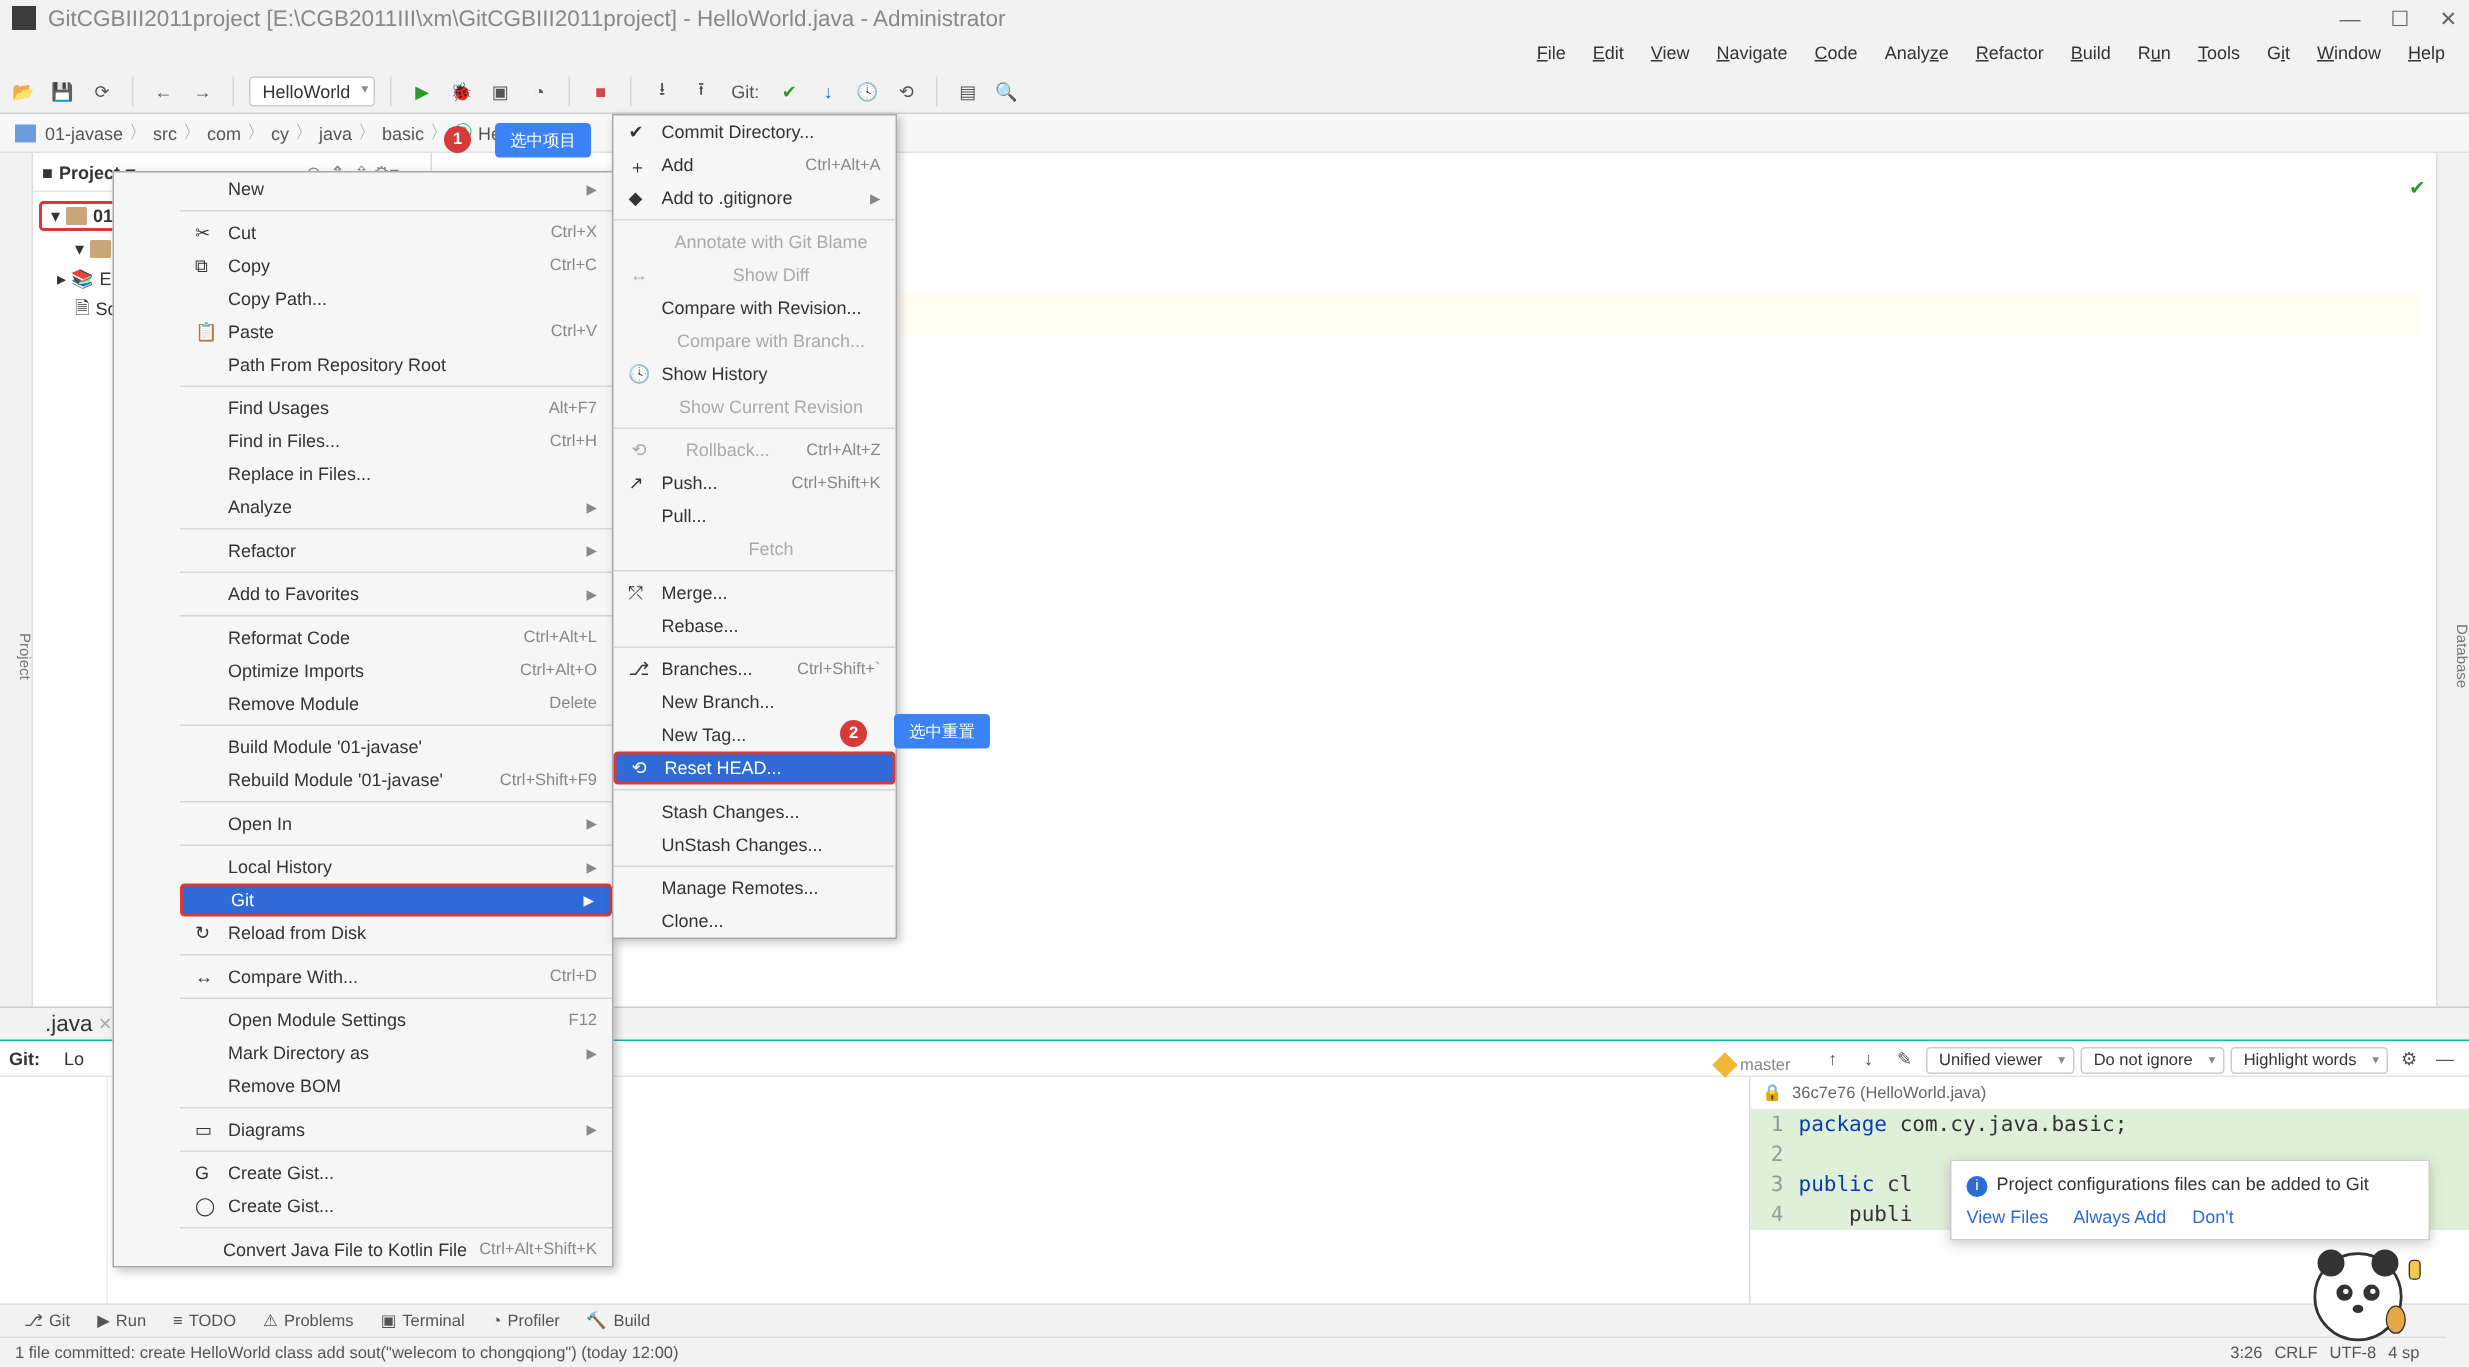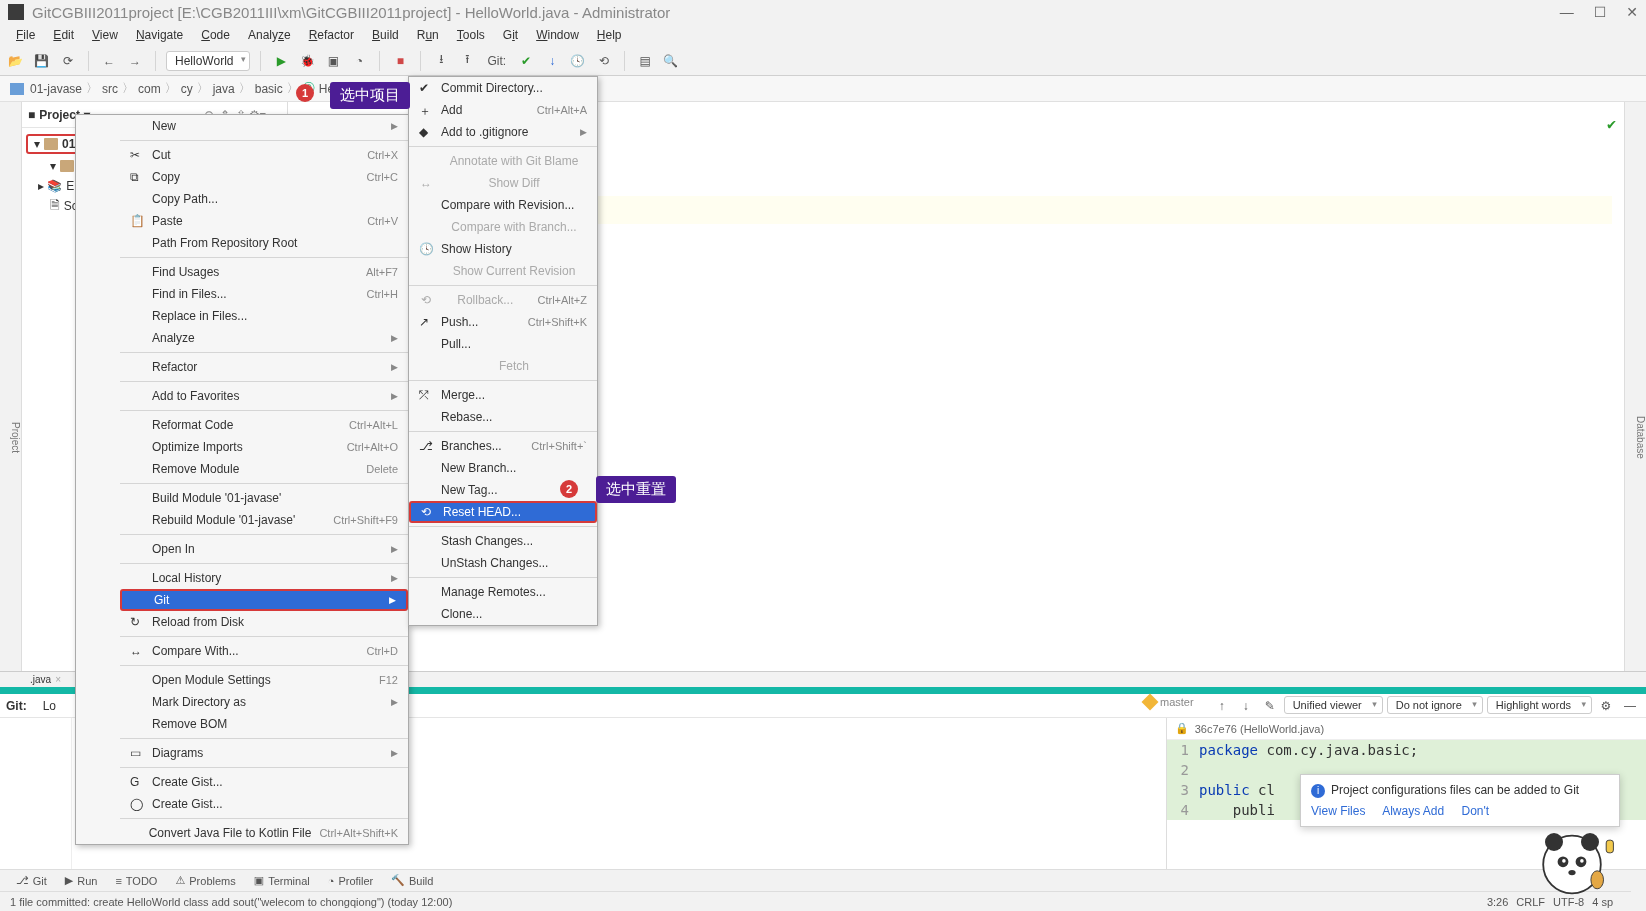--- a/index.html
+++ b/index.html
@@ -1,21 +1,21 @@
 <!DOCTYPE html>
 <html><head>
 <meta charset="utf-8">
 <style>
 * { box-sizing: border-box; margin: 0; padding: 0; }
 body { font-family: "Segoe UI", Arial, sans-serif; font-size: 12px; background: #f2f2f2; color: #333; overflow: hidden; width: 1646px; height: 911px; position: relative; }
 .titlebar { height: 24px; background: #f2f2f2; display: flex; align-items: center; padding: 0 8px; color: #888; }
 .titlebar .logo { width: 16px; height: 16px; background: #3b3b3b; margin-right: 8px; }
 .titlebar .title { flex: 1; font-size: 15px; }
 .titlebar .winbtns { display: flex; gap: 20px; font-size: 14px; color: #666; }
-.menubar { height: 22px; display: flex; align-items: center; padding: 0 8px; gap: 2px; background: #f2f2f2; }
+.menubar { height: 22px; display: flex; align-items: center; padding: 0 8px; gap: 2px; background: #f2f2f2; justify-content: flex-end; }
 .menubar .mitem { padding: 2px 8px; cursor: pointer; }
 .menubar .mitem u { text-decoration: underline; }
 .toolbar { height: 30px; background: #f2f2f2; border-bottom: 1px solid #d0d0d0; display: flex; align-items: center; padding: 0 6px; gap: 6px; }
 .tb-btn { width: 20px; height: 20px; display: inline-flex; align-items: center; justify-content: center; color: #555; font-size: 12px; }
 .tb-sep { width: 1px; height: 20px; background: #d5d5d5; margin: 0 4px; }
 .runconfig { border: 1px solid #ccc; border-radius: 3px; padding: 2px 16px 2px 8px; background: #fff; position: relative; }
 .runconfig::after { content: "▾"; position: absolute; right: 4px; font-size: 9px; color: #888; }
 .nav-crumb { height: 26px; display: flex; align-items: center; padding: 0 10px; background: #f7f7f7; border-bottom: 1px solid #e0e0e0; font-size: 12px; }
 .nav-crumb .crumb { color: #555; }
 .nav-crumb .sep { color: #999; margin: 0 4px; }
@@ -41,26 +41,26 @@
 .ctx-row.dis { color: #aaa; text-align: center; }
 .ctx-sep { height: 1px; background: #d5d5d5; margin: 3px 0; }
 .ctx-ico { width: 14px; height: 14px; display: inline-block; }
 .ctx1 { left: 75px; top: 114px; width: 334px; padding-left: 44px; }
 .ctx2 { left: 408px; top: 76px; width: 190px; }
 .editor { flex: 1; background: #fff; font-family: "Consolas", monospace; font-size: 15px; color: #333; padding: 8px 12px; line-height: 1.9; position: relative; }
 .editor .str { color: #0b7b2f; }
 .editor .pkg { color: #333; }
 .check { position: absolute; right: 8px; top: 8px; color: #2a9b2a; }
 .badge { display: inline-flex; align-items: center; justify-content: center; width: 18px; height: 18px; background: #d63a3a; color: #fff; border-radius: 50%; font-size: 11px; font-weight: bold; }
-.tip { background: #4c1d95; color: #fff; padding: 4px 10px; border-radius: 3px; font-size: 15px; position: absolute; z-index: 200; }
+.tip { background: #3b82f6; color: #fff; padding: 4px 10px; border-radius: 3px; font-size: 11px; position: absolute; z-index: 200; }
 .bottom-area { position: absolute; left: 0; right: 0; bottom: 40px; height: 200px; background: #fff; border-top: 1px solid #ccc; display: flex; flex-direction: column; }
-.tab-strip { height: 22px; background: #f2f2f2; border-bottom: 7px solid #14b8a6; display: flex; align-items: center; padding-left: 30px; font-size: 10px; }
+.tab-strip { height: 22px; background: #f2f2f2; border-bottom: 1px solid #14b8a6; display: flex; align-items: center; padding-left: 30px; font-size: 15px; }
 .vcs-hdr { height: 24px; display: flex; align-items: center; border-bottom: 1px solid #e5e5e5; font-size: 12px; padding: 0 6px; }
 .vcs-hdr .tab { padding: 2px 8px; }
-.vcs-controls { margin-left: auto; display: flex; gap: 4px; align-items: flex-start; }
+.vcs-controls { margin-left: auto; display: flex; gap: 4px; align-items: flex-end; }
 .pill { border: 1px solid #ccc; border-radius: 3px; padding: 2px 20px 2px 8px; position: relative; background: #fff; font-size: 11px; }
 .pill::after { content: "▾"; position: absolute; right: 5px; font-size: 9px; color: #888; }
 .vcs-body { flex: 1; display: flex; }
 .vcs-left { width: 72px; border-right: 1px solid #eee; }
 .vcs-mid { flex: 1; padding: 4px 8px; font-size: 12px; }
 .vcs-right { width: 480px; border-left: 1px solid #ddd; display: flex; flex-direction: column; }
 .vcs-right-hdr { height: 22px; display: flex; align-items: center; padding: 0 8px; font-size: 11px; color: #666; border-bottom: 1px solid #eee; gap: 6px; }
 .diff-line { font-family: Consolas, monospace; font-size: 14px; padding: 2px 8px; background: #dff0d8; display: flex; }
 .diff-ln { width: 24px; color: #999; text-align: right; padding-right: 10px; }
 .diff-kw { color: #0a3bb3; }

